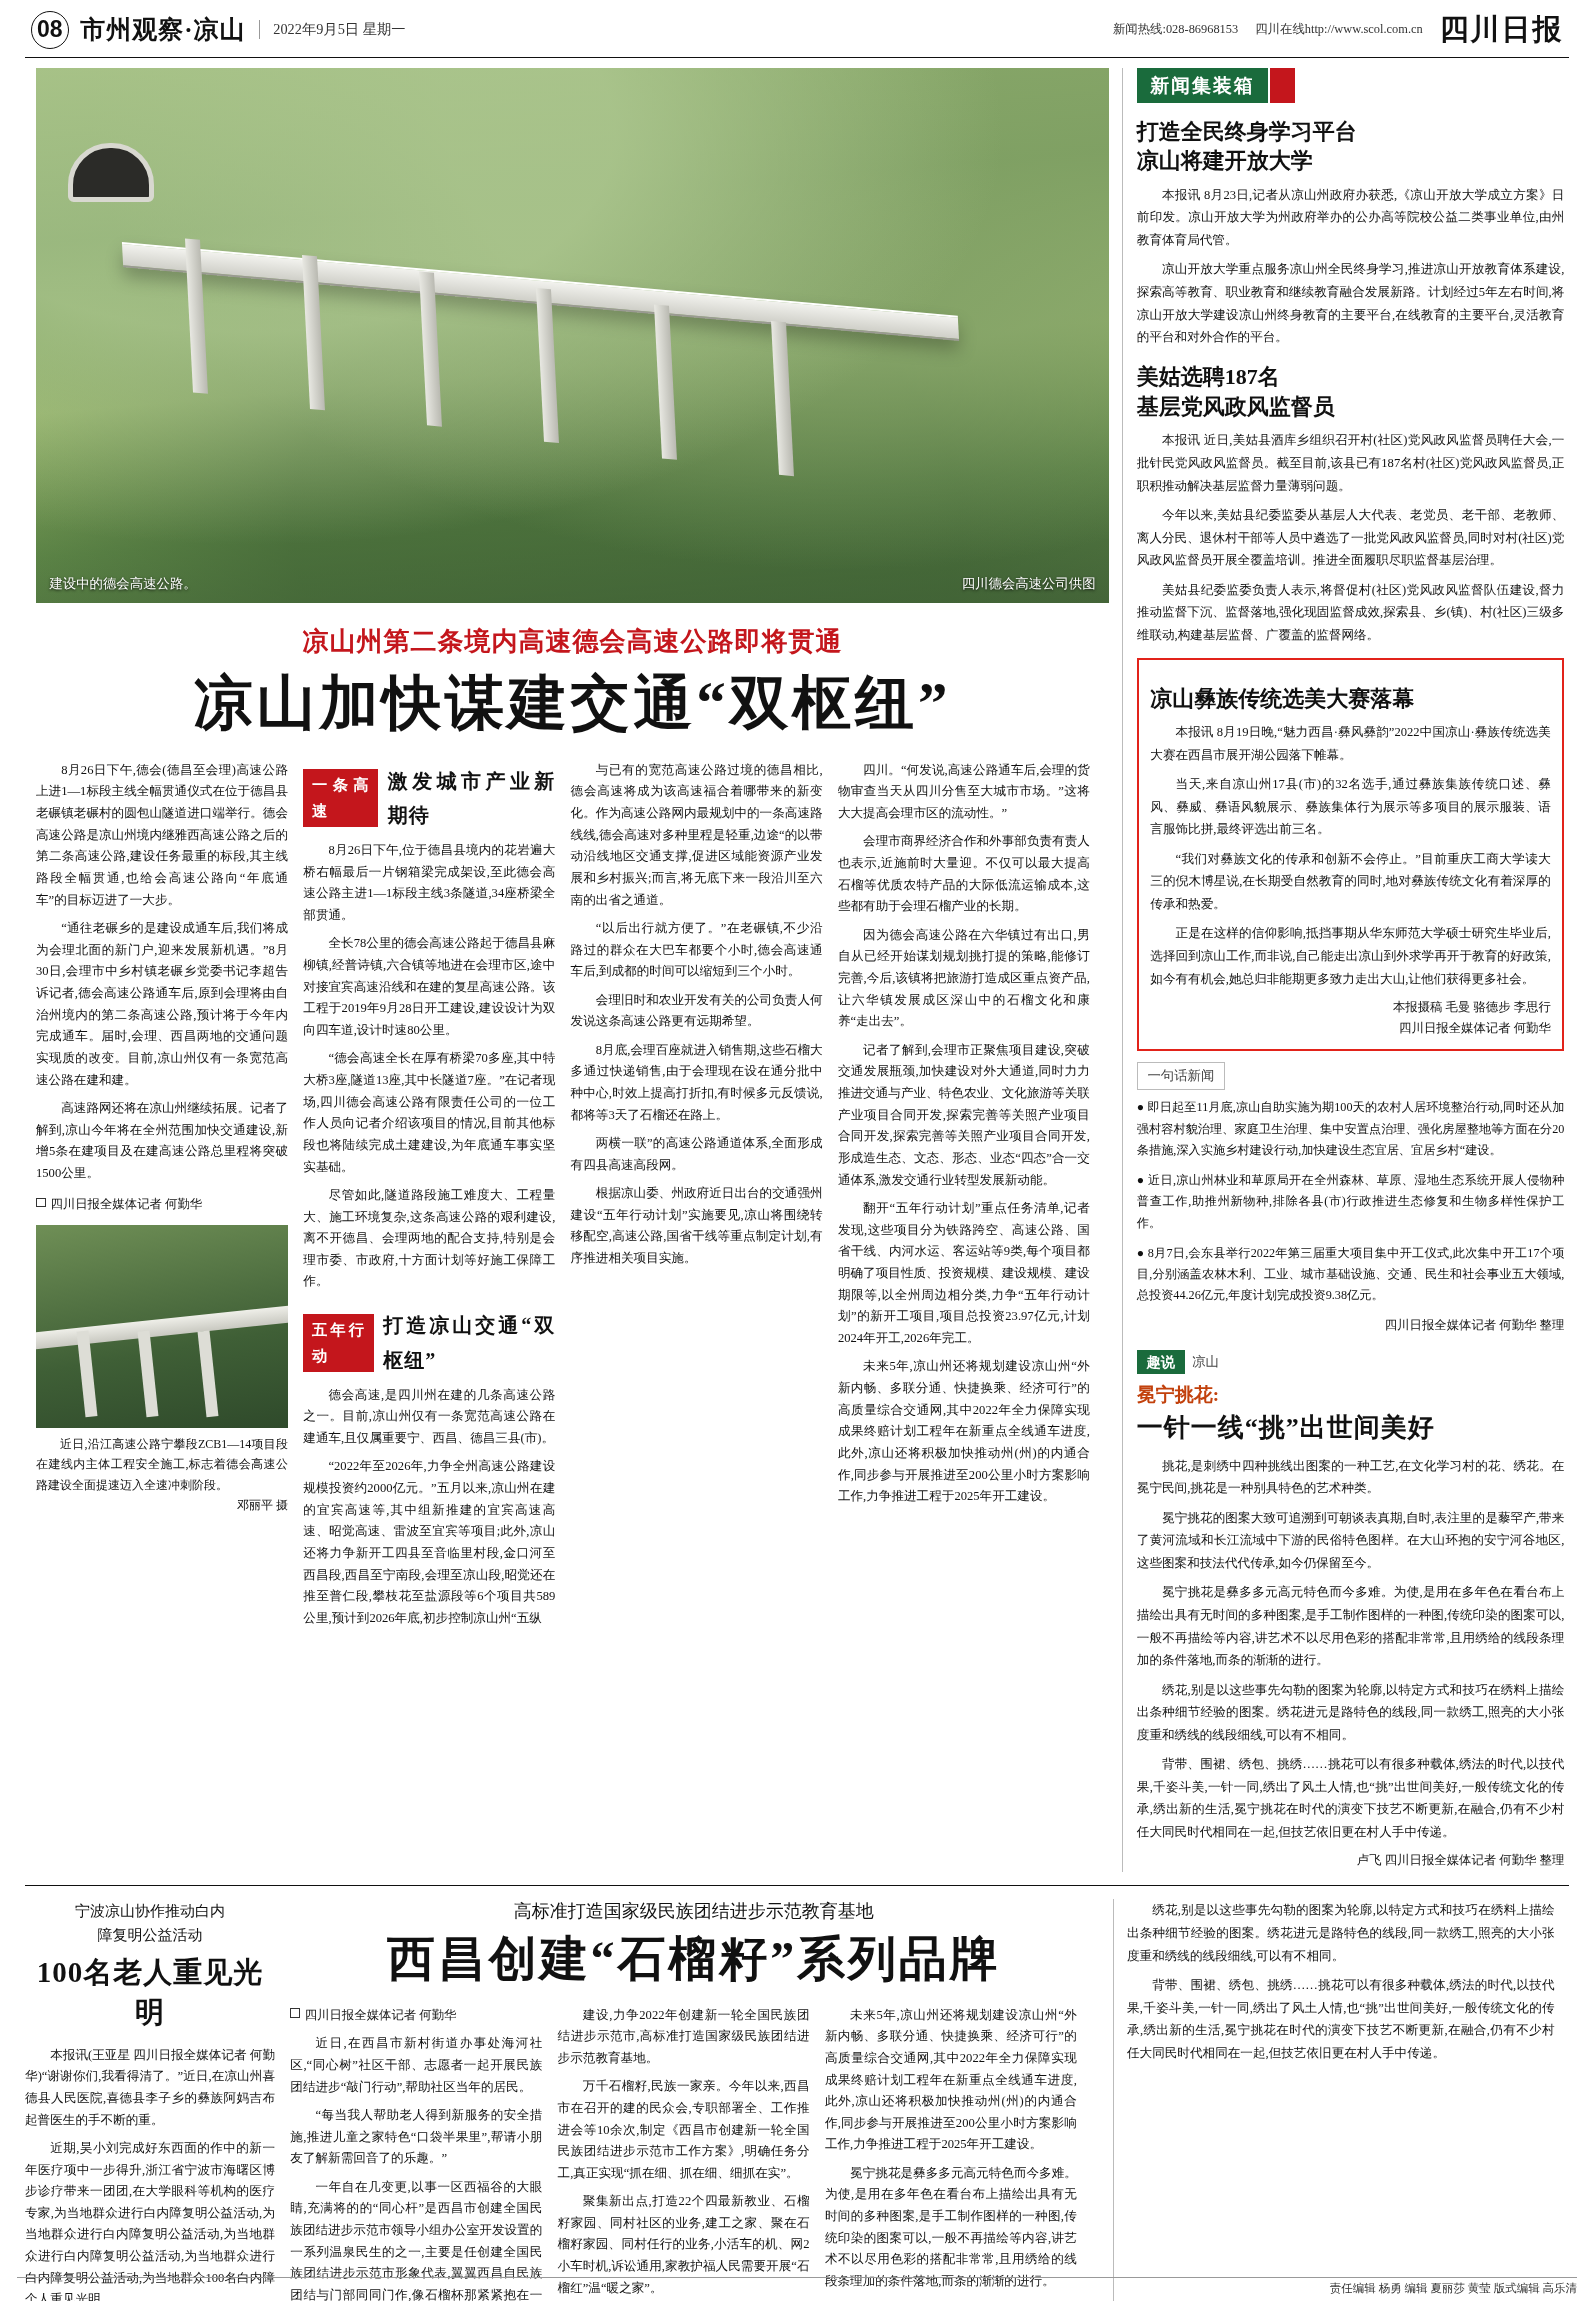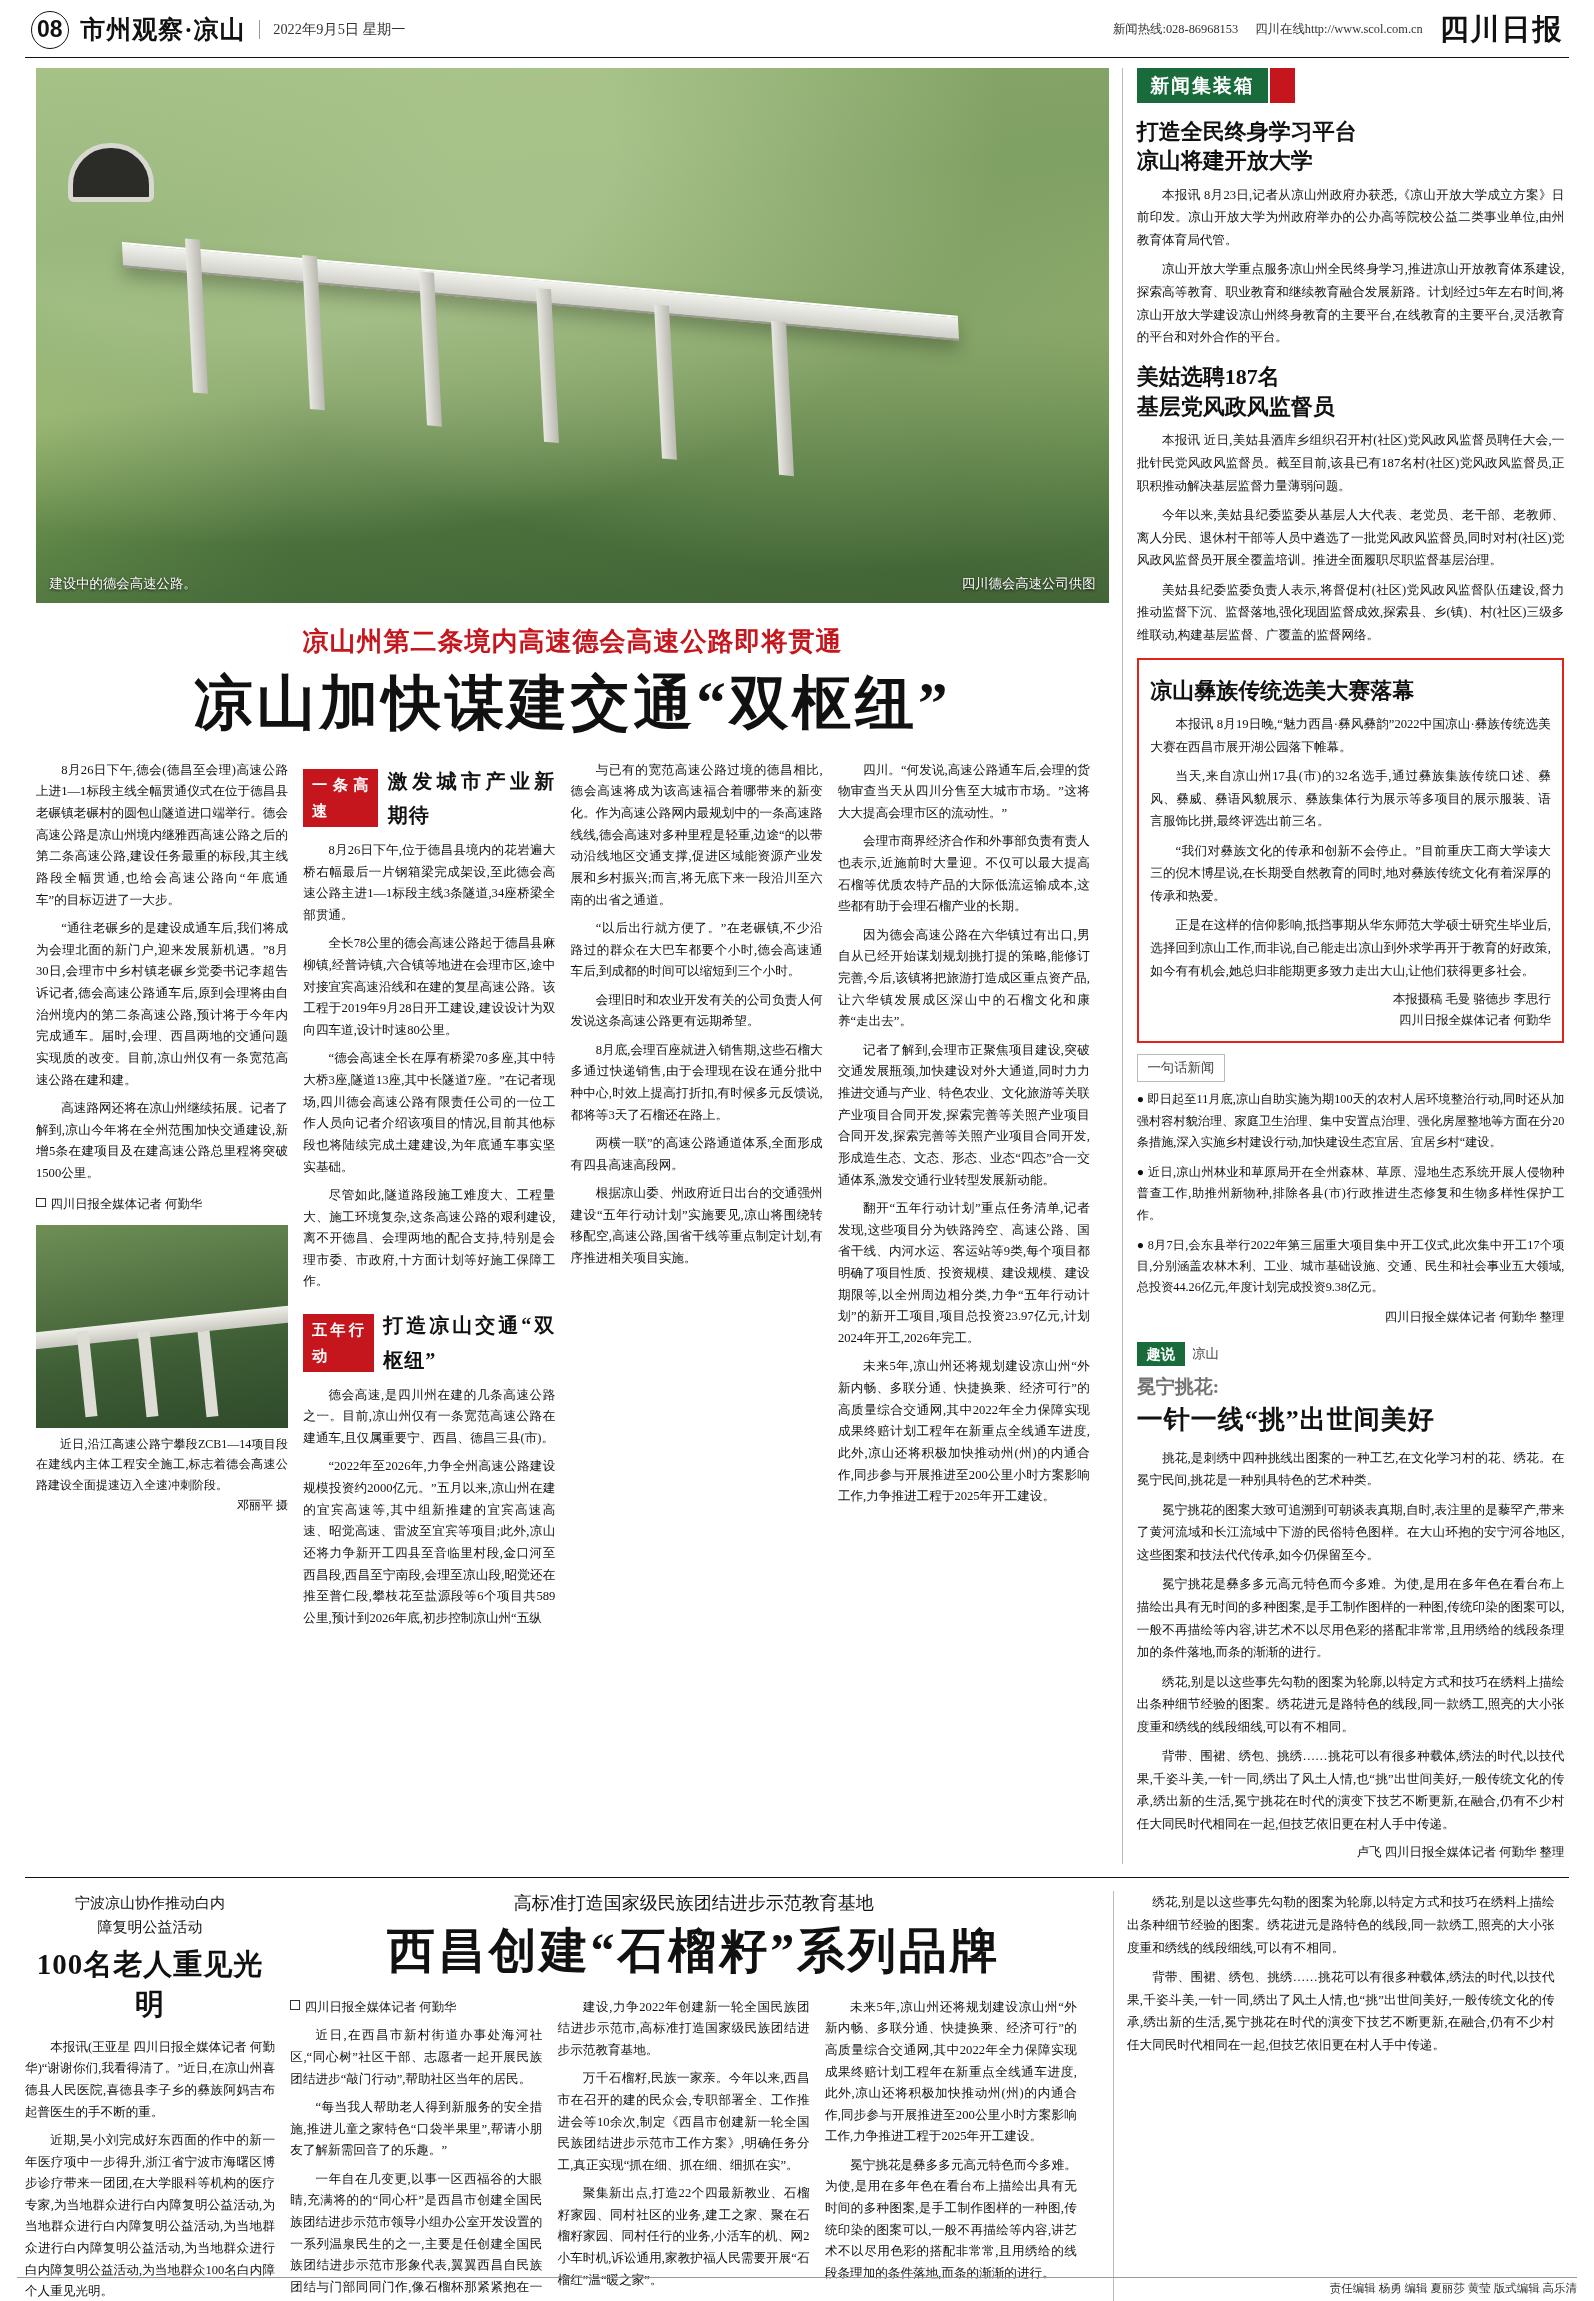--- a/index.html
+++ b/index.html
@@ -100,21 +100,21 @@
   .oneline-head {
     border:1px solid #bbb; font-size:13.4px; padding:3.8px 9.6px; color:#444;
     display:inline-block; margin-bottom:7.6px;
   }
   .dotlist p { font-size:12.2px; line-height:1.75; margin:0 0 8.6px; text-align:justify; }
   .dotlist .d { color:#111; font-weight:bold; }
 
   .quwen { display:flex; align-items:center; gap:7.6px; margin:13.4px 0 5.7px;}
   .quwen .qtag { background:#1a6b3c; color:#fff; font-size:14.3px; font-weight:bold; padding:2.9px 9.6px;font-family:"Liberation Sans",sans-serif;}
   .quwen .qsub { font-size:13.4px; color:#444; }
-  .q-title-red { color:#737373; font-size:19px; font-weight:bold; margin:7.6px 0 1.9px;}
+  .q-title-red { color:#c2410c; font-size:19px; font-weight:bold; margin:7.6px 0 1.9px;}
   .q-title-big { font-size:26px; font-weight:bold; margin:1.9px 0 9.6px; letter-spacing:1px;}
 
   
   .bottom { display:flex; gap:15.3px; margin-top:13.4px; border-top:1.9px solid #111; padding-top:13.4px; }
   .bl { width:250px; }
   .bm { width:807px; }
   .br { width:442px; border-left:1px solid #bbb; padding-left:13.4px; }
   .b-shoulder { text-align:center; font-size:15px; line-height:1.6; margin-bottom:5.7px;}
   .b-title { text-align:center; font-size:29px; font-weight:bold; margin:3.8px 0 11.5px; letter-spacing:1px;}
   .b-shoulder-m { text-align:center; font-size:18px; margin-bottom:3.8px; }
@@ -235,21 +235,21 @@
 
       <div class="r-title" style="white-space:pre-line">美姑选聘187名
 基层党风政风监督员</div>
       <div class="r-text">
         <p>本报讯 近日,美姑县酒库乡组织召开村(社区)党风政风监督员聘任大会,一批针民党风政风监督员。截至目前,该县已有187名村(社区)党风政风监督员,正职积推动解决基层监督力量薄弱问题。</p>
         <p>今年以来,美姑县纪委监委从基层人大代表、老党员、老干部、老教师、离人分民、退休村干部等人员中遴选了一批党风政风监督员,同时对村(社区)党风政风监督员开展全覆盖培训。推进全面履职尽职监督基层治理。</p>
         <p>美姑县纪委监委负责人表示,将督促村(社区)党风政风监督队伍建设,督力推动监督下沉、监督落地,强化现固监督成效,探索县、乡(镇)、村(社区)三级多维联动,构建基层监督、广覆盖的监督网络。</p>
       </div>
 
       <div class="redbox">
-        <div class="r-title" style="margin-top:4px">凉山彝族传统选美大赛落幕</div>
+        <div class="r-title" style="margin-top:12px">凉山彝族传统选美大赛落幕</div>
         <div class="r-text">
           <p>本报讯 8月19日晚,“魅力西昌·彝风彝韵”2022中国凉山·彝族传统选美大赛在西昌市展开湖公园落下帷幕。</p>
           <p>当天,来自凉山州17县(市)的32名选手,通过彝族集族传统口述、彝风、彝威、彝语风貌展示、彝族集体行为展示等多项目的展示服装、语言服饰比拼,最终评选出前三名。</p>
           <p>“我们对彝族文化的传承和创新不会停止。”目前重庆工商大学读大三的倪木博星说,在长期受自然教育的同时,地对彝族传统文化有着深厚的传承和热爱。</p>
           <p>正是在这样的信仰影响,抵挡事期从华东师范大学硕士研究生毕业后,选择回到凉山工作,而非说,自己能走出凉山到外求学再开于教育的好政策,如今有有机会,她总归非能期更多致力走出大山,让他们获得更多社会。</p>
         </div>
         <div class="r-sign" style="white-space:pre-line">本报摄稿 毛曼 骆德步 李思行
 四川日报全媒体记者 何勤华</div>
       </div>
 

